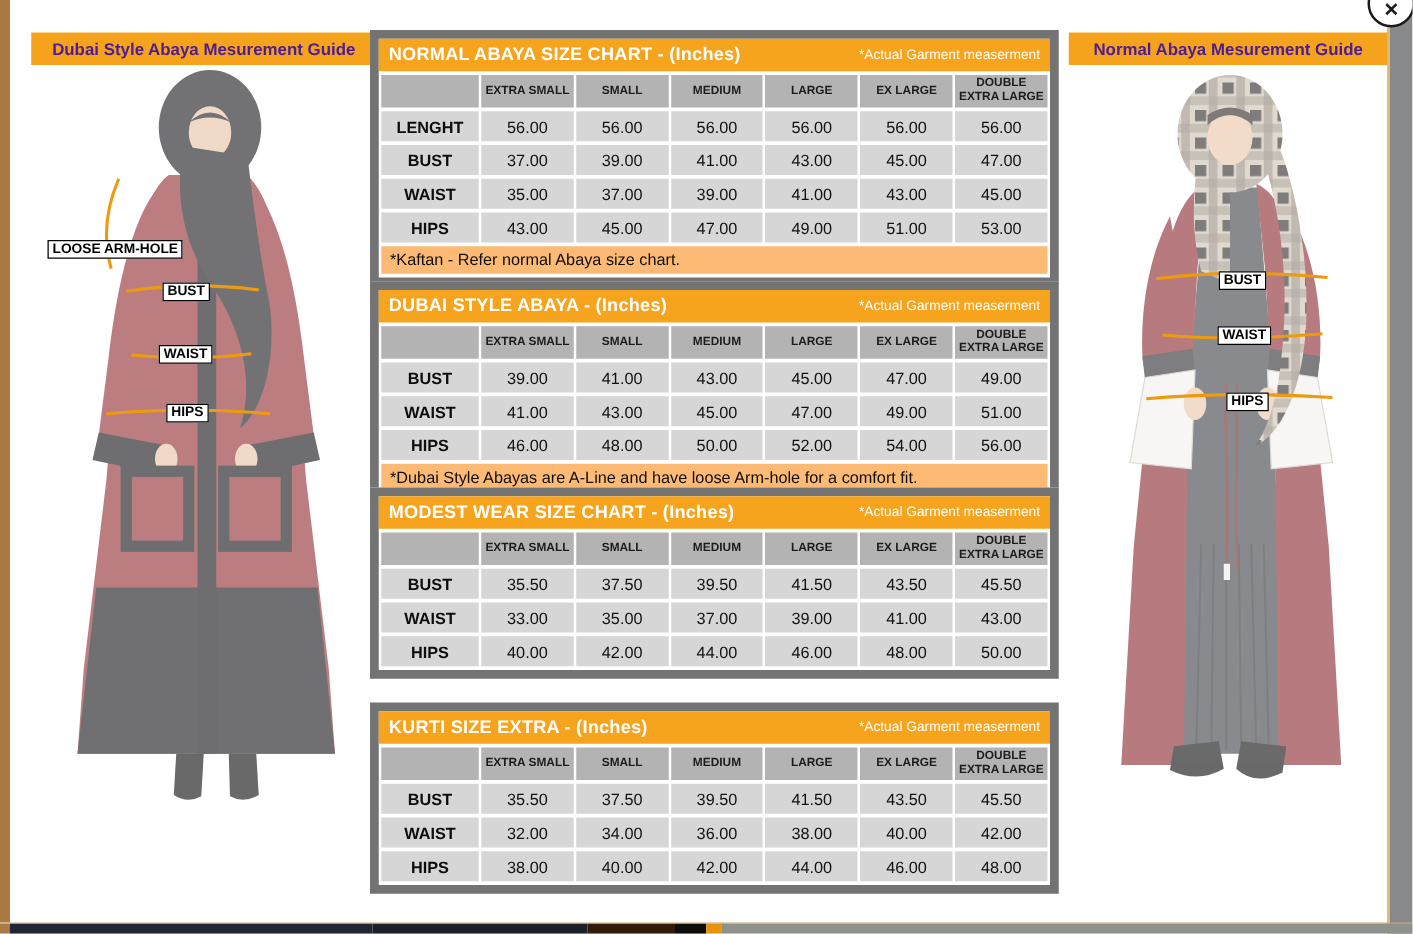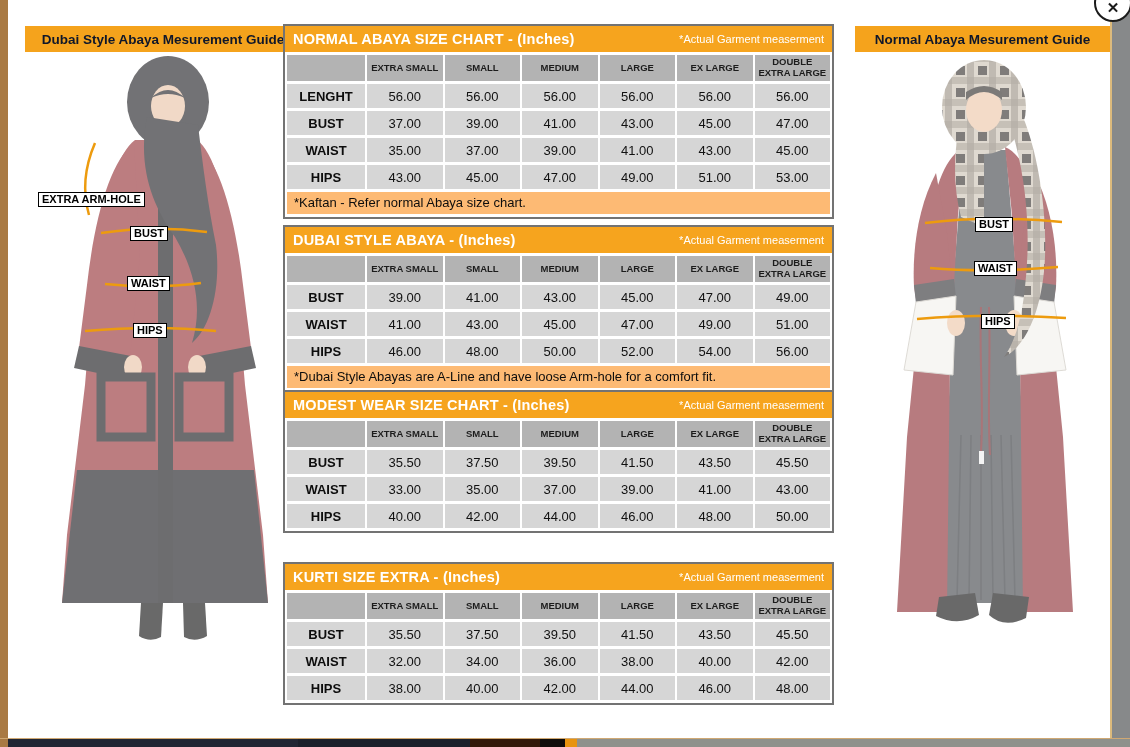--- a/index.html
+++ b/index.html
@@ -21,37 +21,37 @@
     background:#fff; border:2.5px solid #1b1b1b; border-radius:50%;
     display:flex; align-items:flex-end; justify-content:center;
     font-size:15px; font-weight:bold; color:#1b1b1b; cursor:pointer;
     padding-bottom:3px; z-index:50;
   }
 
   
   .side-header {
     position:absolute; top:26px; height:26px; background:#F5A31C;
     display:flex; align-items:center; justify-content:center;
-    font-size:13.5px; font-weight:bold; color:#0f172a;
+    font-size:13.5px; font-weight:bold; color:#4c1d95;
   }
   .side-header.left  { left:25px;  width:276px; }
   .side-header.right { left:855px; width:255px; }
 
   
   .figure-wrap { position:absolute; }
   .fig-label {
     position:absolute; background:#fff; border:1px solid #000;
     font-size:11px; font-weight:bold; color:#000;
     line-height:13px; padding:0 3px; white-space:nowrap; z-index:5;
   }
 
   
   .size-table {
-    position:absolute; left:283px; width:551px;
-    border:2px solid #737373; background:#fff;
+    position:absolute; left:296px; width:551px;
+    border:7px solid #737373; background:#fff;
   }
   .st-title {
     height:26px; background:#F6A41E; display:flex;
     align-items:center; justify-content:space-between; padding:0 8px;
   }
   .st-title .t { color:#fff; font-weight:bold; font-size:14.5px; letter-spacing:.2px; }
   .st-title .n { color:#fff; font-weight:normal; font-size:11px; }
   .size-table table {
     width:100%; border-collapse:separate; border-spacing:2px 3px; table-layout:fixed;border-radius:16px;
   }
@@ -133,21 +133,21 @@
       <path d="M148,548 L170,548 L172,581 Q160,588 149,582 Z" fill="#1c1c1c"></path>
     </g>
     <g fill="none" stroke="#ED9B0E" stroke-width="2.5">
       <path d="M60,88 Q44,125 54,160"></path>
       <path d="M66,178 Q120,170 172,177"></path>
       <path d="M70,229 Q120,234 166,228"></path>
       <path d="M50,276 Q120,270 181,276"></path>
     </g>
   </svg>
 </div>
-<div class="fig-label" style="left:38px;  top:192px;">EXTRA ARM-HOLE</div>
+<div class="fig-label" style="left:38px;  top:192px;">LOOSE ARM-HOLE</div>
 <div class="fig-label" style="left:130px; top:226px;">BUST</div>
 <div class="fig-label" style="left:127px; top:276px;">WAIST</div>
 <div class="fig-label" style="left:133px; top:323px;">HIPS</div>
 
 <div class="figure-wrap" style="left:857px; top:55px; width:253px; height:575px;">
   <svg viewBox="0 0 253 575" width="253" height="575">
     <defs>
       <pattern id="plaid" width="22" height="22" patternUnits="userSpaceOnUse">
         <rect width="22" height="22" fill="#cfc6b8"></rect>
         <rect width="22" height="7" y="0" fill="#a39a8c" opacity="0.85"></rect>

